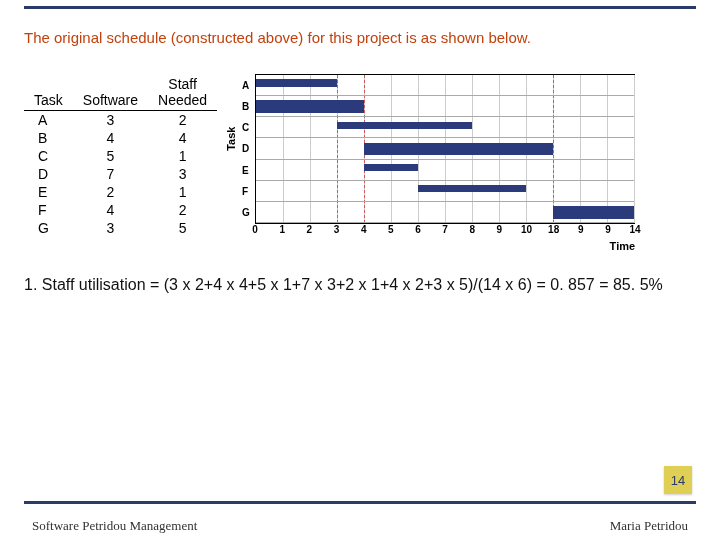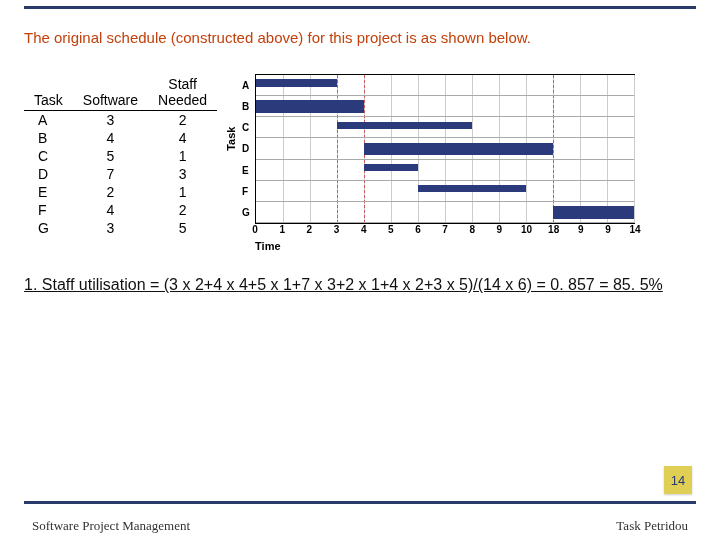--- a/index.html
+++ b/index.html
@@ -114,33 +114,32 @@
     width: 380px;
     height: 14px;
   }
   .gantt-xlabel {
     position: absolute;
     font-size: 10px;
     font-weight: 700;
     transform: translateX(-50%);
   }
   .gantt-xaxis-title {
-    text-align: left;
+    text-align: right;
     font-size: 11px;
     font-weight: 700;
     margin-left: 18px;
     width: 380px;
     margin-top: 2px;
   }
   
   .util-line {
     padding: 24px 40px 0 24px;
     font-size: 16px;
     color: #111;
-    text-decoration: underline;
   }
   
   .page-badge {
     position: absolute;
     right: 28px;
     bottom: 52px;
     width: 28px;
     height: 28px;
     background: #e0cf55;
     color: #2a3a6a;
@@ -299,17 +298,17 @@
     </div>
 
   </div>
 
   <div class="util-line">1. Staff utilisation = (3 x 2+4 x 4+5 x 1+7 x 3+2 x 1+4 x 2+3 x 5)/(14 x 6) = 0. 857 = 85. 5%</div>
 
   <div class="page-badge">14</div>
 
   <div class="footer-rule"></div>
   <div class="footer">
-    <span class="footer-left">Software Project Management</span>
-    <span class="footer-right">Task Petridou</span>
+    <span class="footer-left">Software Petridou Management</span>
+    <span class="footer-right">Maria Petridou</span>
   </div>
 
 </div>
 
 </body></html>

